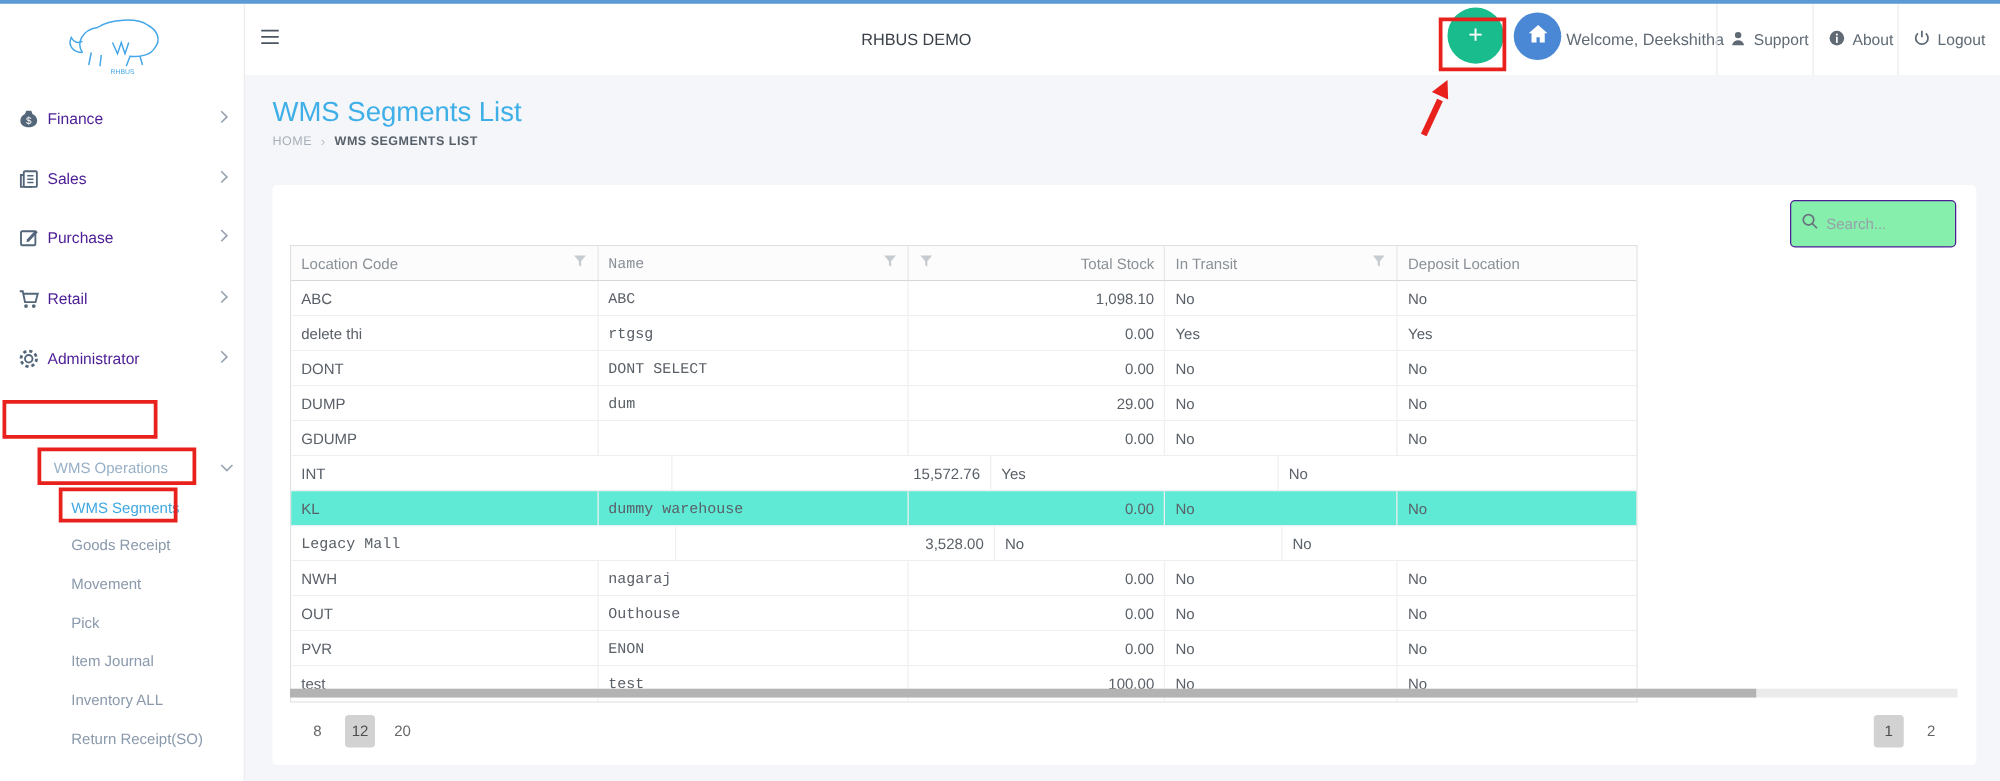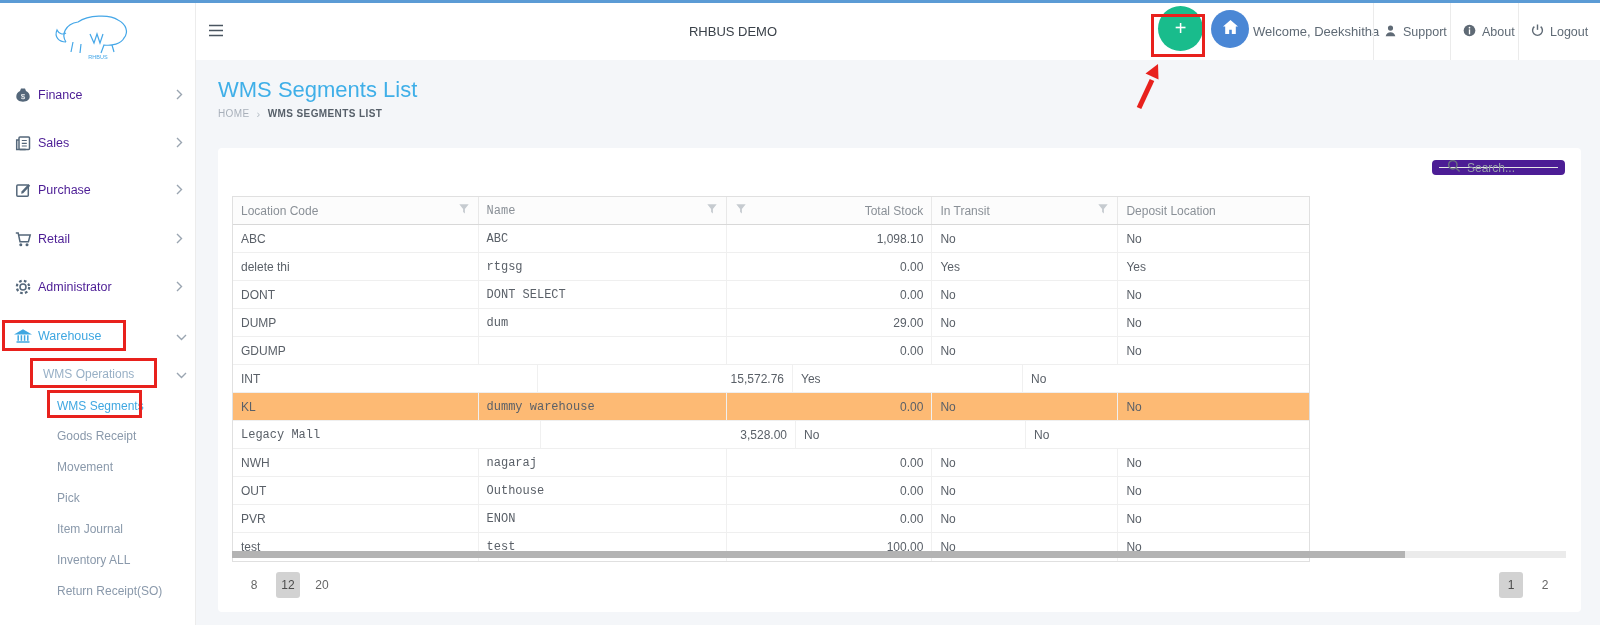--- a/index.html
+++ b/index.html
@@ -37,31 +37,31 @@
 
   
   .content { position:absolute; top:60px; left:196px; width:1404px; height:565px; }
   .page-title { position:absolute; left:22px; top:17px; font-size:22px; color:#3fafe8; font-weight:400; }
   .breadcrumb { position:absolute; left:22px; top:48px; font-size:10px; letter-spacing:.4px; display:flex; align-items:flex-start; gap:7px; }
   .bc-home { color:#a8b0ba; }
   .bc-sep { color:#b8c0c8; font-size:11px; }
   .bc-cur { color:#57606a; font-weight:bold; }
 
   .card { position:absolute; left:22px; top:88px; width:1363px; height:464px; background:#fff; border-radius:4px; }
-  .searchbox { position:absolute; right:16px; top:12px; width:133px; height:15px; border:7px solid #4c1d95; border-radius:4px; background:#e5e5e5; display:flex; align-items:center; padding:0 8px; gap:6px; }
+  .searchbox { position:absolute; right:16px; top:12px; width:133px; height:38px; border:1px solid #4c1d95; border-radius:4px; background:#86efac; display:flex; align-items:center; padding:0 8px; gap:6px; }
   .searchbox input { border:none; outline:none; width:90px; font-size:12px; font-family:"Liberation Sans",sans-serif; color:#57606a; background:transparent; }
   .searchbox input::placeholder { color:#97a0aa; }
 
   .tablewrap { position:absolute; left:14px; top:48px; width:1078px; border:1px solid #e0e0e0; background:#fff; }
   .thead { display:flex; height:28px; background:#fcfcfc; border-bottom:1px solid #d8d8d8; }
   .th { position:relative; display:flex; align-items:center; font-size:12px; color:#8a9097; border-right:1px solid #e8e8e8; padding:0 8px; }
   .th:last-child { border-right:none; }
   .trow { display:flex; height:28px; border-bottom:1px solid #efefef; background:#fff; }
   .trow:last-child { border-bottom:none; }
-  .trow.hl { background:#fdba74; }
+  .trow.hl { background:#5eead4; }
   .tcell { display:flex; align-items:center; font-size:12px; color:#5a6068; border-right:1px solid #f0f0f0; padding:0 8px; overflow:hidden; white-space:nowrap; }
   .tcell:last-child { border-right:none; }
   .c0 { width:305px; } .c1 { width:308px;font-family:Liberation Mono, monospace; } .c2 { width:255px; } .c3 { width:230px; } .c4 { width:236px; }
   .tcell.c2 { justify-content:flex-end; }
   .th.c2 { justify-content:space-between; }
   .funnel { flex:0 0 auto; margin-left:auto; cursor:pointer; }
   .funnel.lead { margin-left:0; margin-right:auto; }
 
   .hscroll { position:absolute; left:14px; top:403px; width:1334px; height:7px; background:#ebebeb; }
   .hscroll .thumb { position:absolute; left:0; top:0; width:1173px; height:7px; background:#b3b3b3; cursor:pointer; }
@@ -146,33 +146,20 @@
           <circle cx="9" cy="9" r="3" stroke-width="1.5"></circle>
           <circle cx="9" cy="9" r="6.2" stroke-width="2.2" stroke-dasharray="2.6 2.3"></circle>
         </svg>
     </span>
     <span class="lbl">Administrator</span>
     <span class="chev"><svg width="7" height="11" viewBox="0 0 7 11" fill="none" stroke="#9aa5b1" stroke-width="1.4">
           <polyline points="1,1 5.5,5.5 1,10"></polyline>
         </svg></span>
   </div>
 
-  <div class="side-item active" style="top:319px">
-    <span class="icon">
-      <svg width="18" height="18" viewBox="0 0 18 18" fill="none" stroke="#3fa7e1" stroke-width="1.5">
-          <path d="M2.5 6.8 L9 3 L15.5 6.8 Z" fill="#3fa7e1"></path>
-          <path d="M4.2 8.3v5.5M7.4 8.3v5.5M10.6 8.3v5.5M13.8 8.3v5.5"></path>
-          <path d="M2.5 15h13"></path>
-        </svg>
-    </span>
-    <span class="lbl">Warehouse</span>
-    <span class="chev"><svg width="11" height="7" viewBox="0 0 11 7" fill="none" stroke="#9aa5b1" stroke-width="1.4">
-          <polyline points="1,1 5.5,5.5 10,1"></polyline>
-        </svg></span>
-  </div>
 
   <div class="side-item lvl1" style="top:357px">
     <span class="lbl">WMS Operations</span>
     <span class="chev"><svg width="11" height="7" viewBox="0 0 11 7" fill="none" stroke="#9aa5b1" stroke-width="1.4">
           <polyline points="1,1 5.5,5.5 10,1"></polyline>
         </svg></span>
   </div>
 
   <div class="side-item lvl2 active" style="top:389px">
     <span class="lbl">WMS Segments</span>

